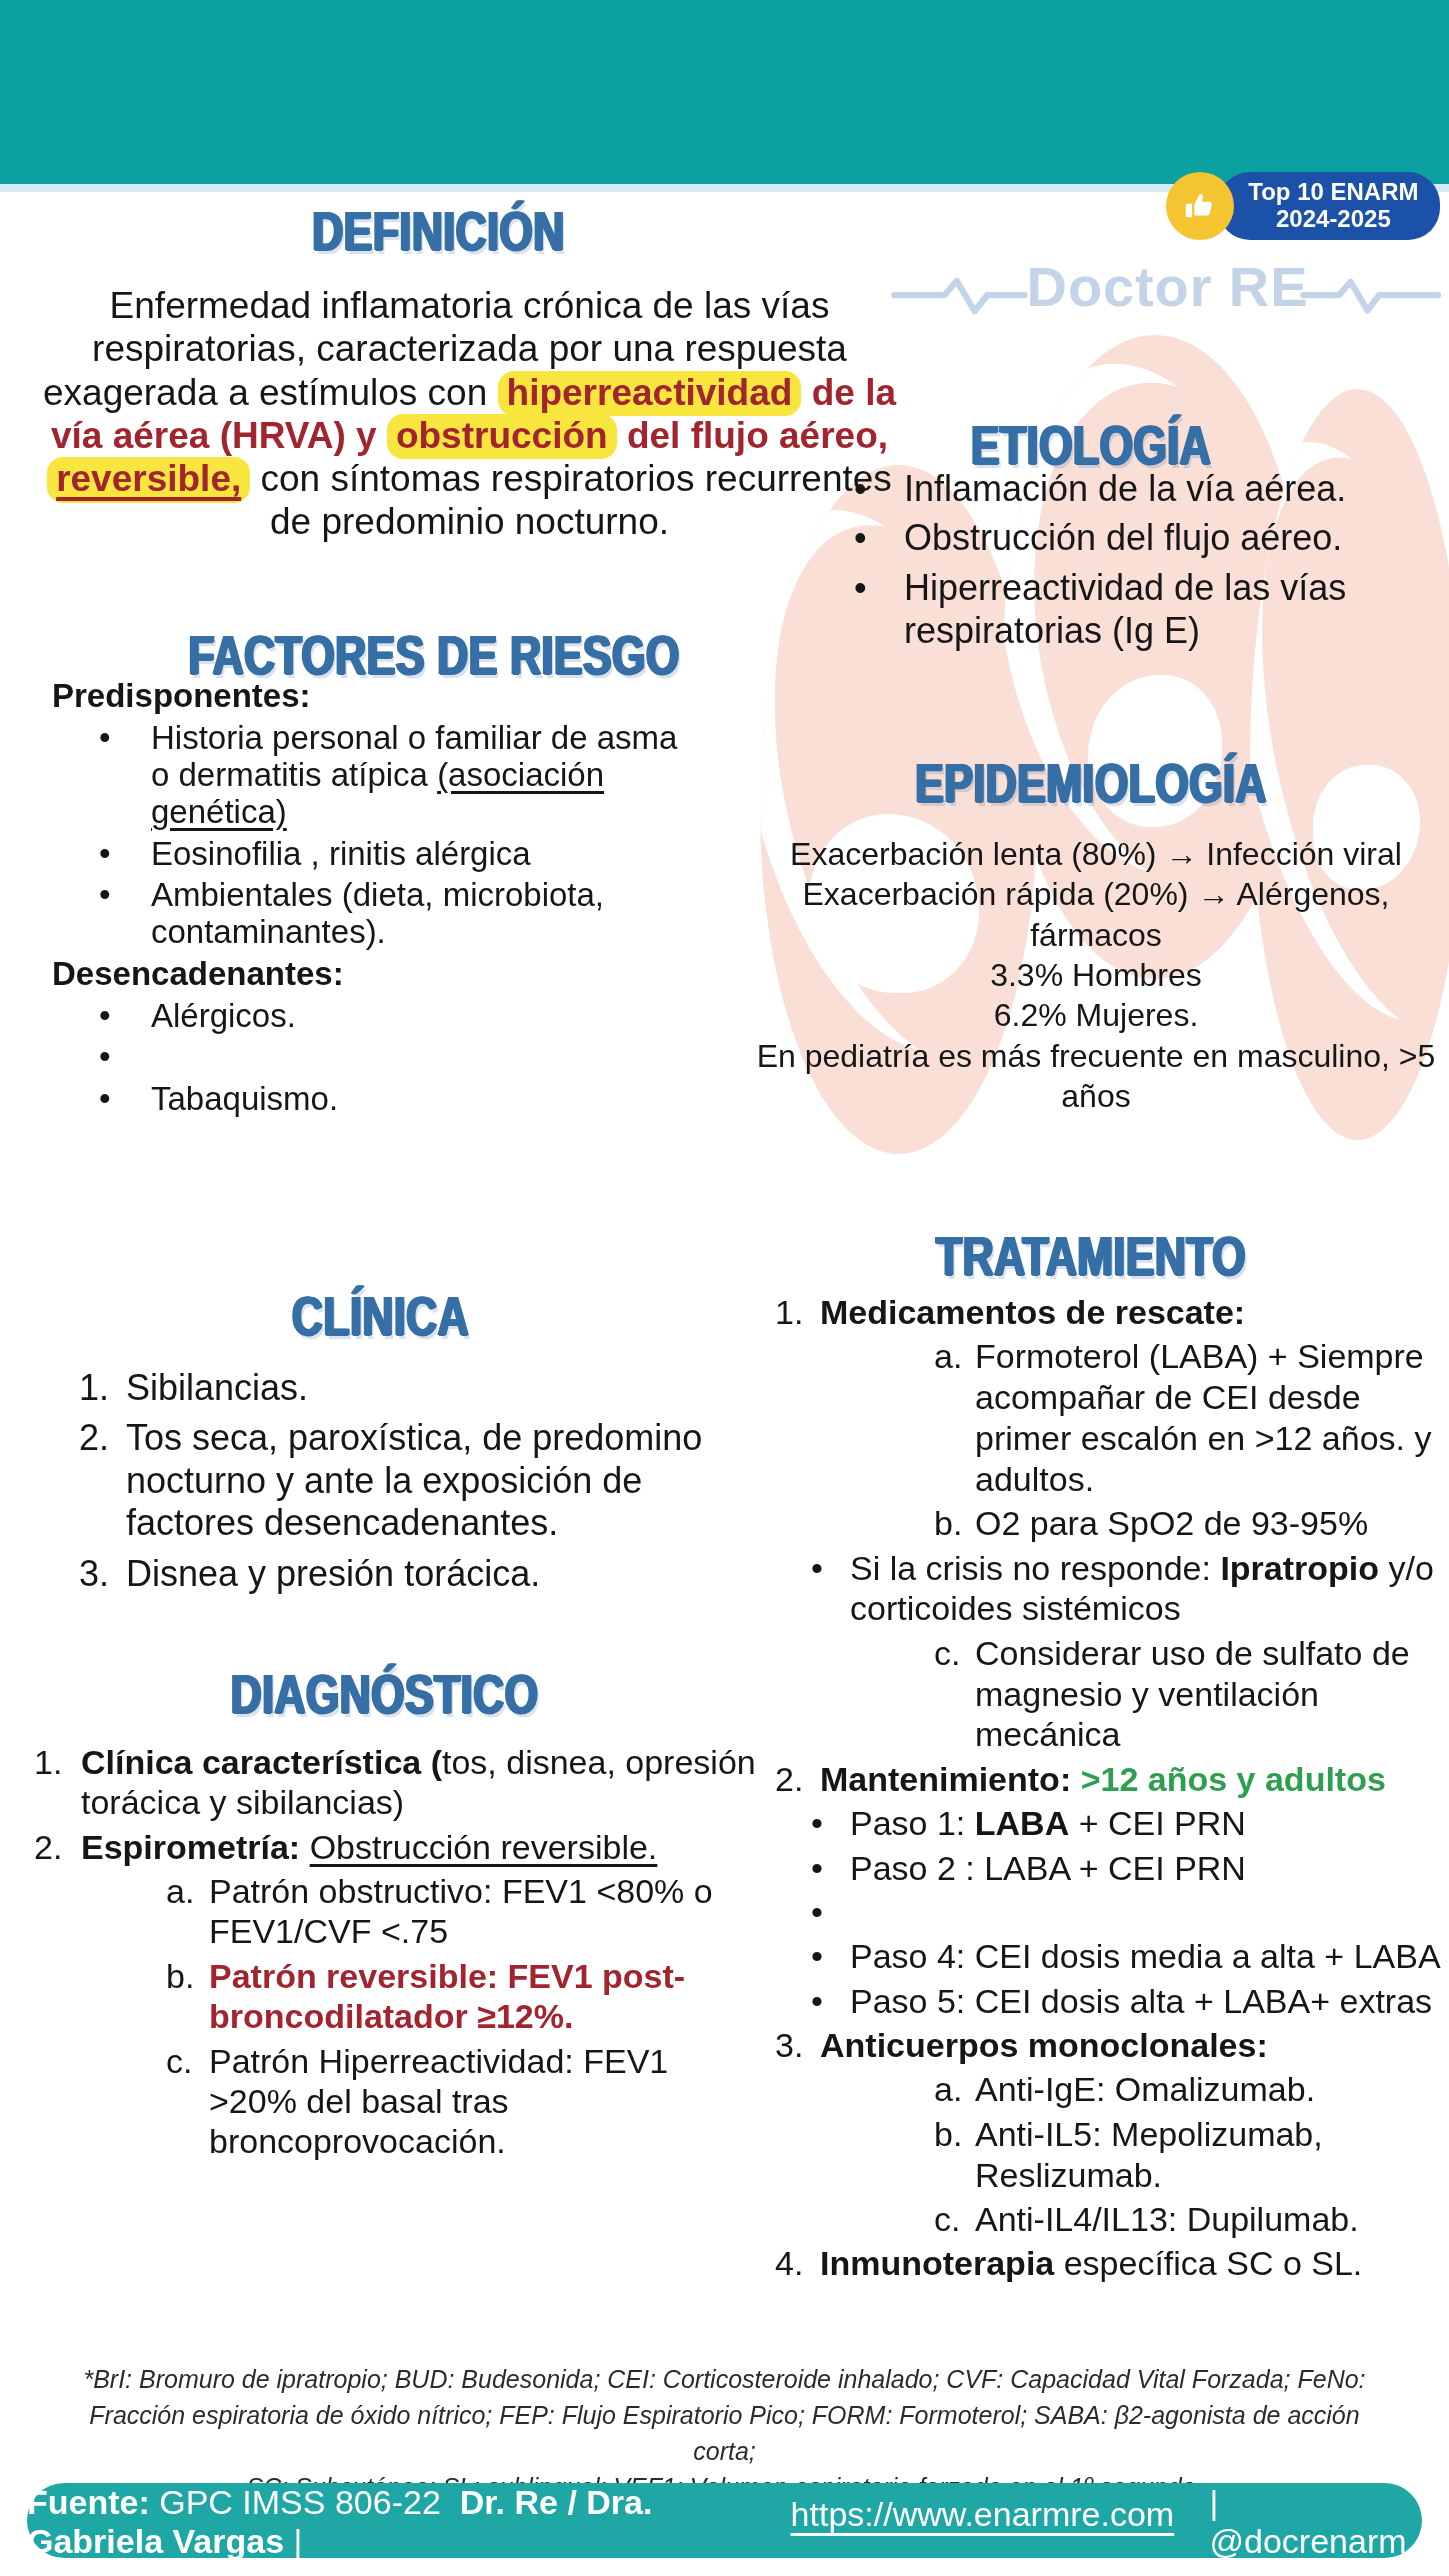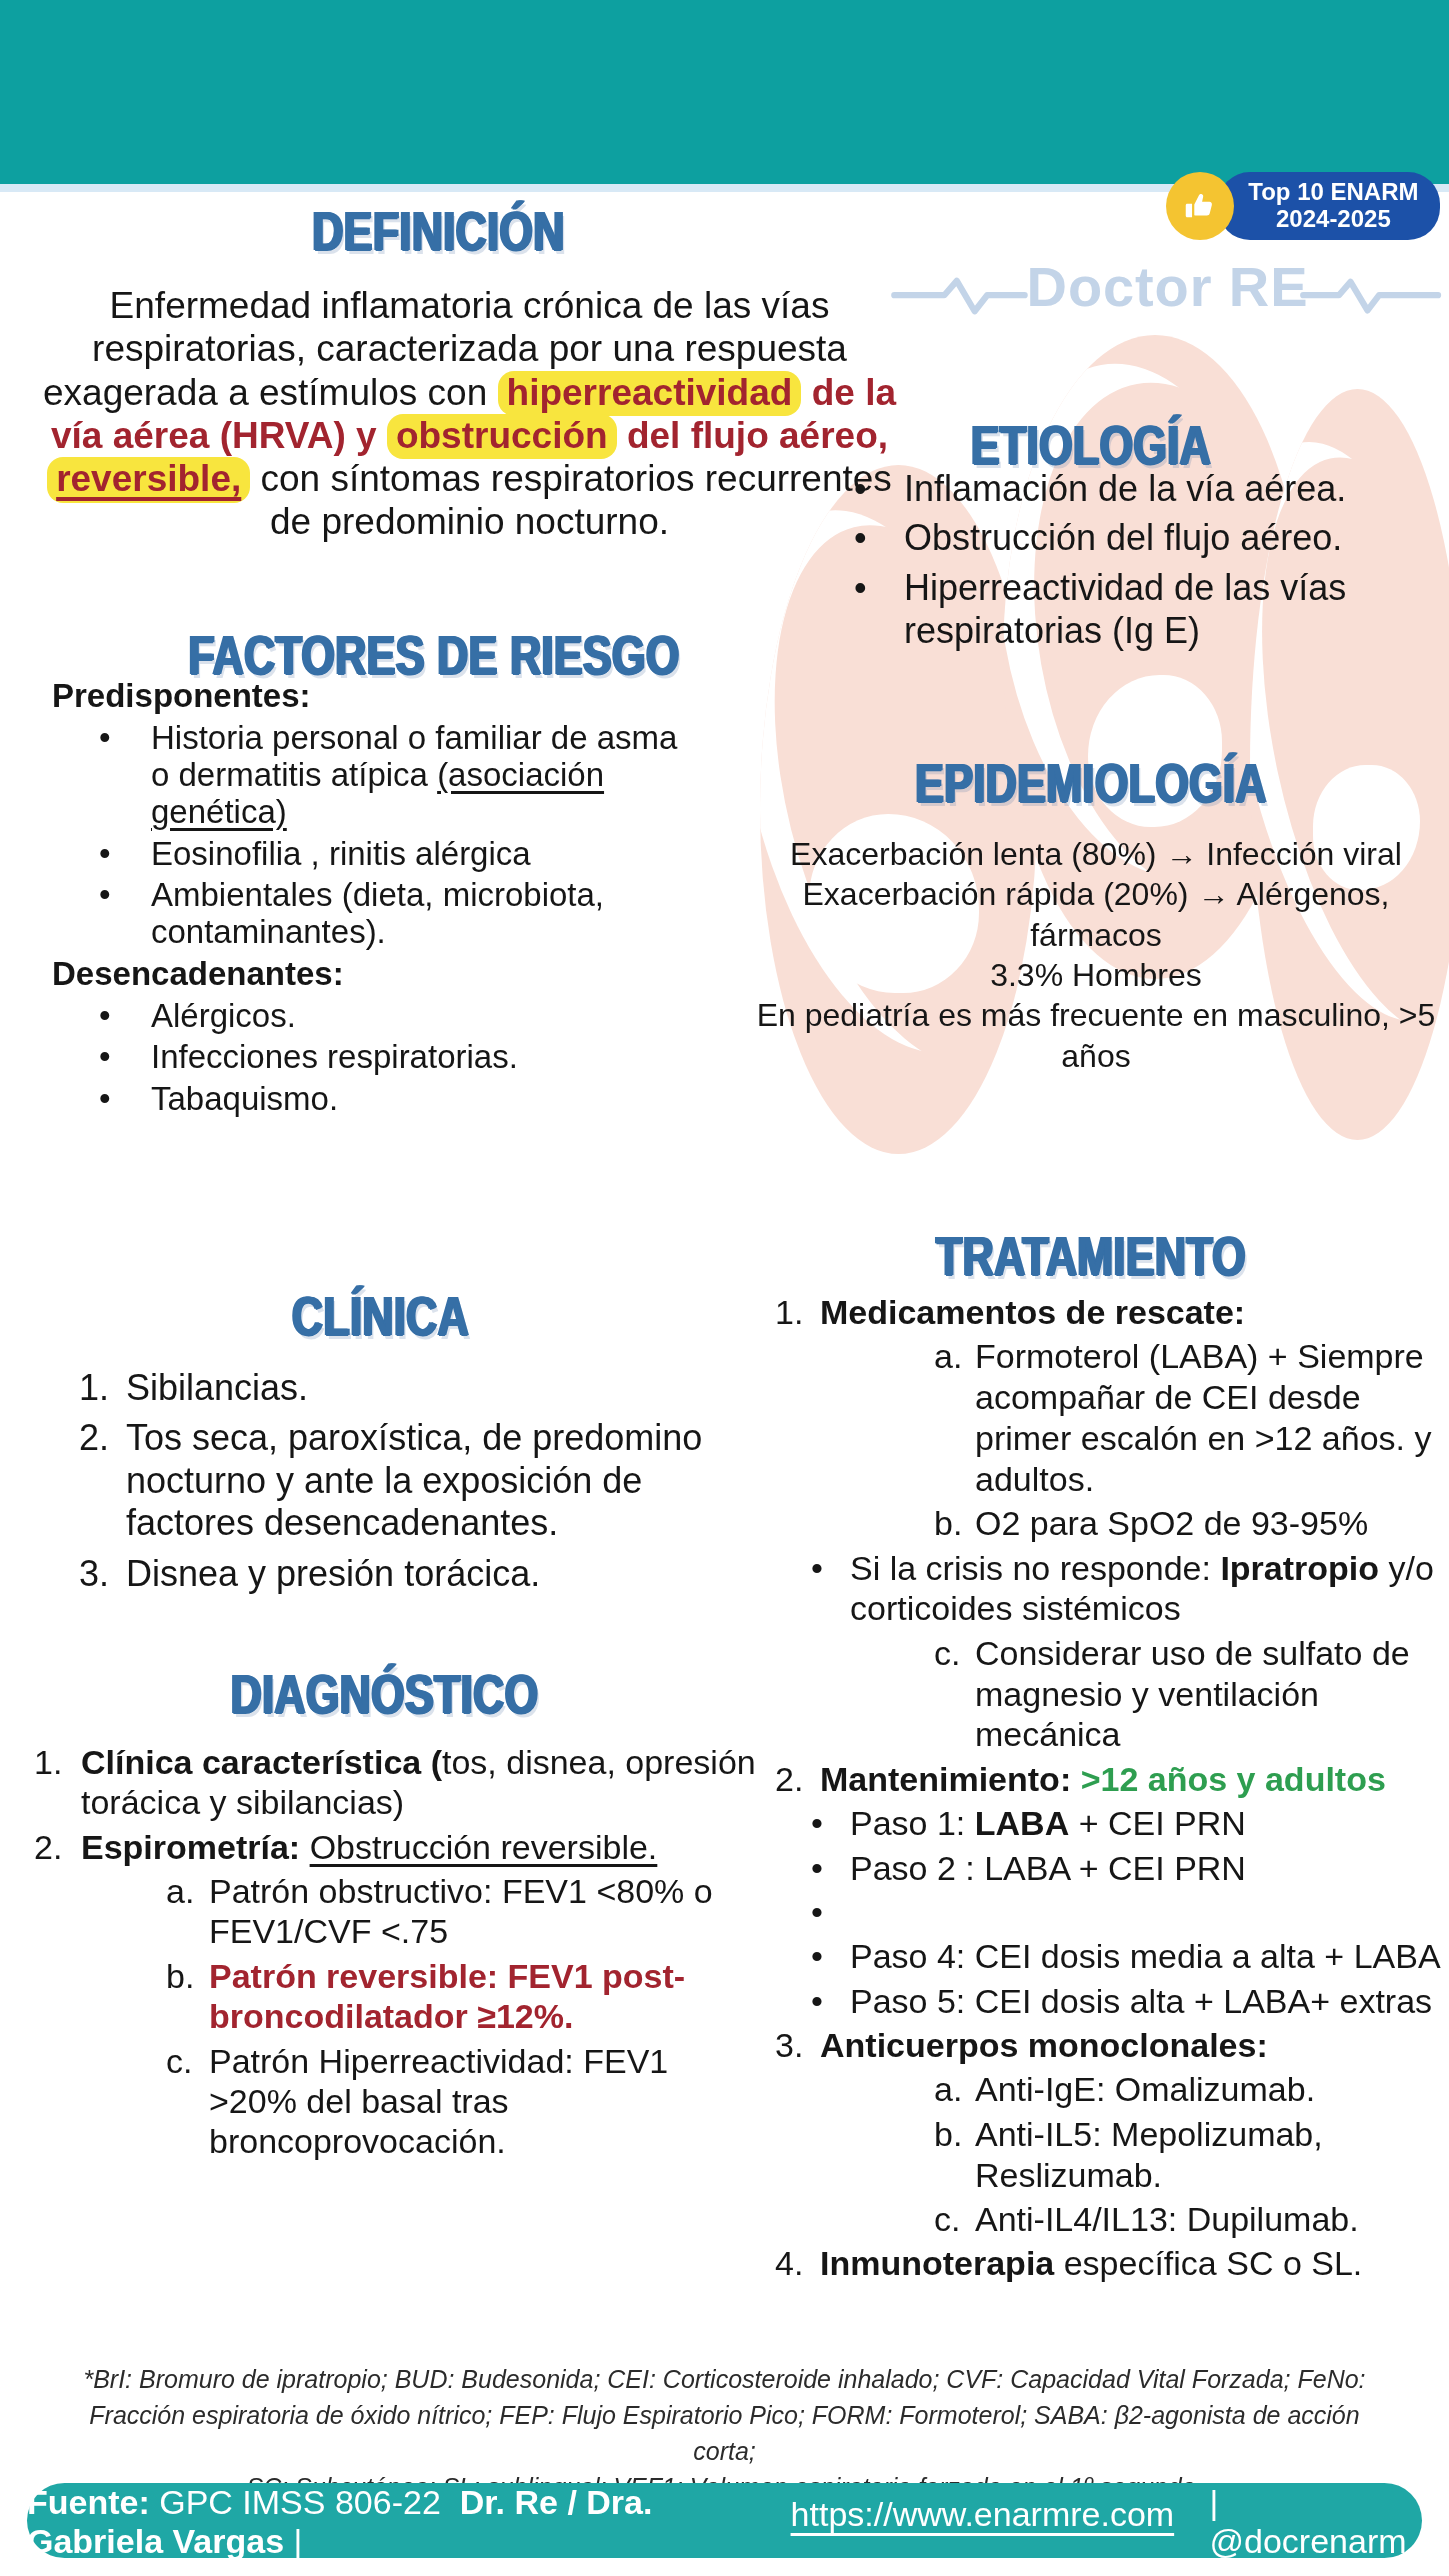--- a/index.html
+++ b/index.html
@@ -197,34 +197,34 @@
         </div>
     </div>
     <div class="label">Desencadenantes:</div>
     <div class="group">
       <div class="li">
           <span class="mk">•</span>
           <span class="tx"><span>Alérgicos.</span></span>
         </div>
       <div class="li">
           <span class="mk">•</span>
-          <span class="tx"><span>Infecciones respiratorias.</span></span>
         </div>
       <div class="li">
           <span class="mk">•</span>
           <span class="tx"><span>Tabaquismo.</span></span>
         </div>
     </div>
   </div>
 
   <div class="sec-title" style="left:760px;top:751px;width:662px;">EPIDEMIOLOGÍA</div>
   <div class="block epi" style="left:756px;top:834px;width:680px;">
     <div>Exacerbación lenta (80%) → Infección viral</div>
     <div>Exacerbación rápida (20%) → Alérgenos, fármacos</div>
     <div>3.3% Hombres</div>
+    <div>6.2% Mujeres.</div>
     <div>En pediatría es más frecuente en masculino, &gt;5 años</div>
   </div>
 
   <div class="sec-title" style="left:760px;top:1224px;width:662px;">TRATAMIENTO</div>
   <div class="block tra" style="left:775px;top:1292px;width:671px;">
     <div class="li ind-n">
         <span class="mk">1.</span>
         <span class="tx"><span class="run-b">Medicamentos de rescate:</span></span>
       </div>
     <div class="li ind-a">

